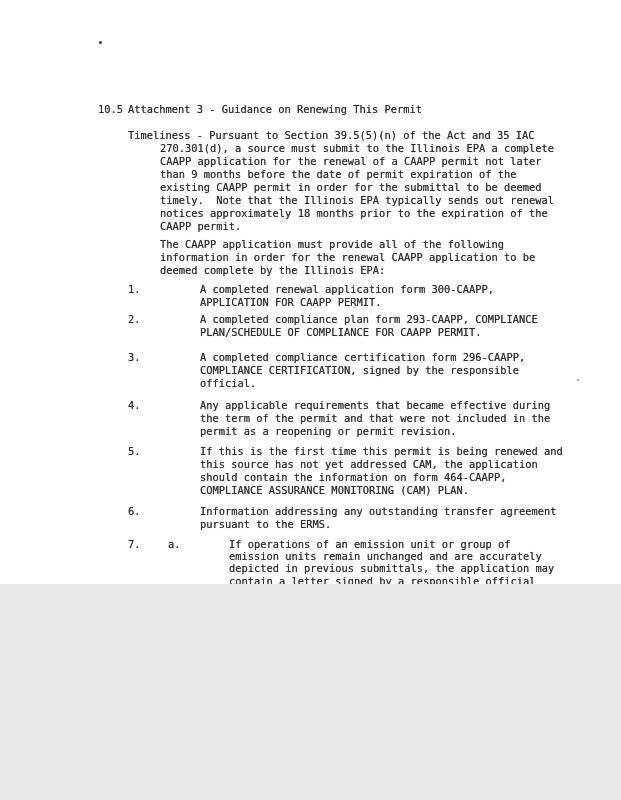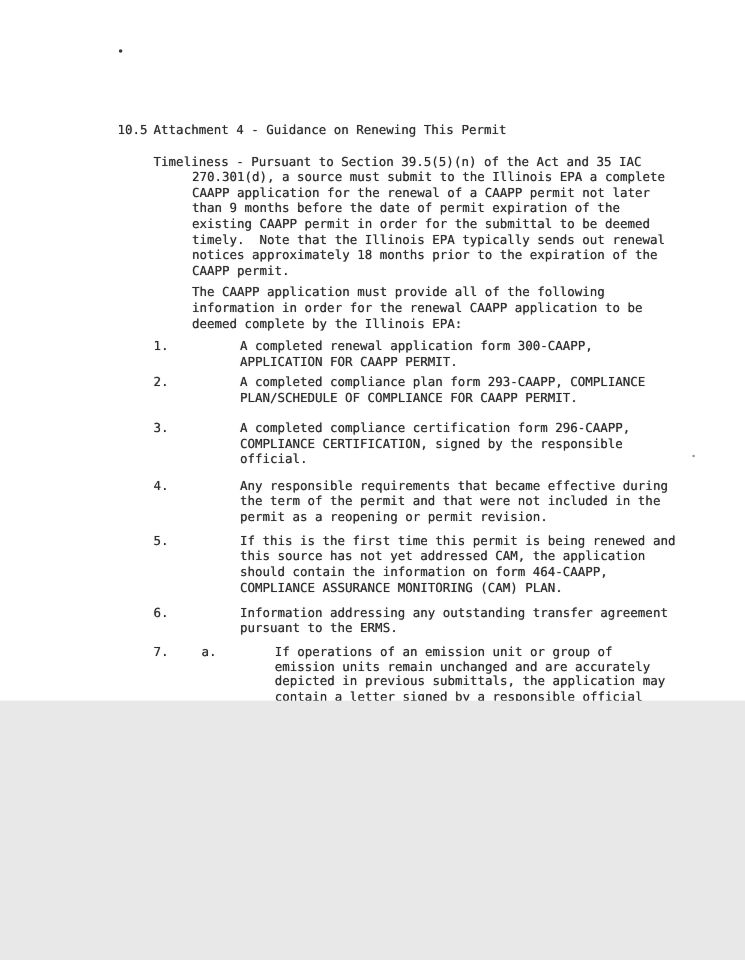--- a/index.html
+++ b/index.html
@@ -58,21 +58,21 @@
 </style>
 </head>
 <body>
 
 <div class="page">
 
   <div class="abs speck speck-top"></div>
 
   <div class="abs heading">
     <span class="num">10.5</span>
-    <span>Attachment 4 - Guidance on Renewing This Permit</span>
+    <span>Attachment 3 - Guidance on Renewing This Permit</span>
   </div>
 
   <div class="abs para-timeliness">
     <div><span class="u">Timeliness</span><span> - Pursuant to Section 39.5(5)(n) of the Act and 35 IAC</span></div>
     <div class="pre">270.301(d), a source must submit to the Illinois EPA a complete
 CAAPP application for the renewal of a CAAPP permit not later
 than 9 months before the date of permit expiration of the
 existing CAAPP permit in order for the submittal to be deemed
 timely.  Note that the Illinois EPA typically sends out renewal
 notices approximately 18 months prior to the expiration of the
@@ -97,21 +97,21 @@
 
   <div class="abs li-3 list-item">
     <span class="li-num">3.</span>
     <div class="pre">A completed compliance certification form 296-CAAPP,
 COMPLIANCE CERTIFICATION, signed by the responsible
 official.</div>
   </div>
 
   <div class="abs li-4 list-item">
     <span class="li-num">4.</span>
-    <div class="pre">Any responsible requirements that became effective during
+    <div class="pre">Any applicable requirements that became effective during
 the term of the permit and that were not included in the
 permit as a reopening or permit revision.</div>
   </div>
 
   <div class="abs li-5 list-item">
     <span class="li-num">5.</span>
     <div class="pre">If this is the first time this permit is being renewed and
 this source has not yet addressed CAM, the application
 should contain the information on form 464-CAAPP,
 COMPLIANCE ASSURANCE MONITORING (CAM) PLAN.</div>

